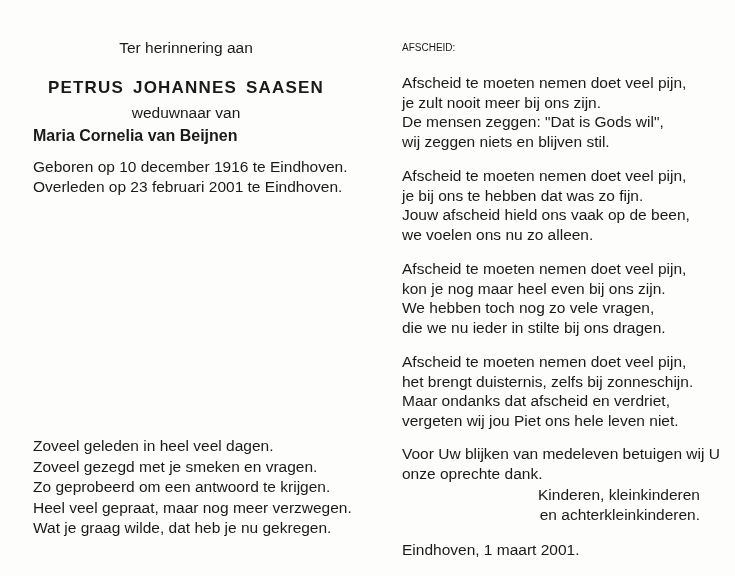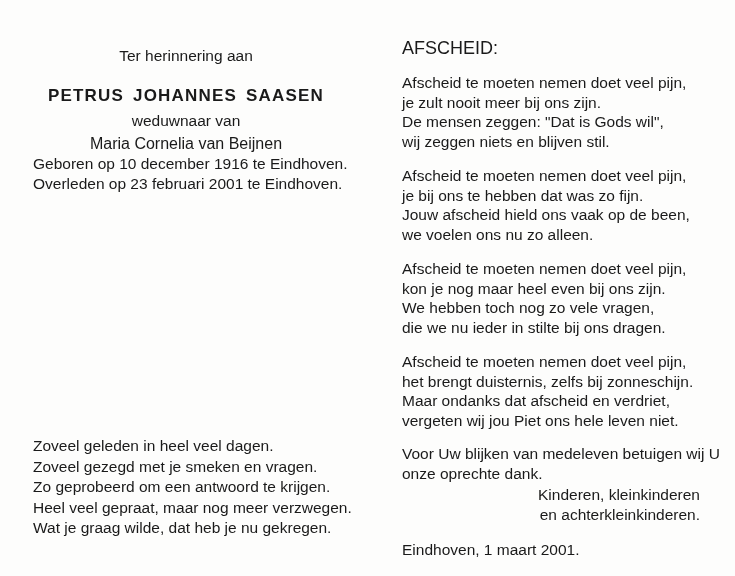--- a/index.html
+++ b/index.html
@@ -8,38 +8,38 @@
     background: #fdfdfc;
     color: #1a1a1a;
     font-family: "Liberation Sans", "DejaVu Sans", sans-serif;
     position: relative;
     overflow: hidden;
   }
   .line { font-size: 15.5px; line-height: 20px; white-space: nowrap; }
 
   
   .left-header { position: absolute; left: 33px; top: 38px; width: 306px; }
-  .intro  { text-align: center; margin-bottom: 20px; margin-top: 8px; }
+  .intro  { text-align: center; margin-bottom: 20px; }
   .deceased-name {
     font-size: 17px; font-weight: bold; letter-spacing: 1.2px; word-spacing: 3px;
     text-align: center; line-height: 20px; white-space: nowrap; margin-bottom: 5px;
   }
   .relation { text-align: center; margin-bottom: 3px; }
   .spouse-name {
-    font-size: 16px; font-weight: normal; text-align: center;
-    line-height: 20px; white-space: nowrap; 
+    font-size: 16px; font-weight: bold; 
+    line-height: 20px; white-space: nowrap; margin-bottom: 11px;
   }
 
   
   .left-poem { position: absolute; left: 33px; top: 436px; width: 350px; }
   .left-poem .line { line-height: 20.5px; }
 
   
   .right-col { position: absolute; left: 402px; top: 38px; width: 320px; }
-  .heading { font-size: 18px; line-height: 20px; margin-bottom: 13px; white-space: nowrap; }
+  .heading { font-size: 10px; line-height: 20px; margin-bottom: 13px; white-space: nowrap; }
   .stanza { margin-bottom: 11px; margin-top: 15px; }
   .stanza .line { line-height: 19.5px; }
 
   
   .right-bottom { position: absolute; left: 402px; top: 444px; width: 315px; }
   .right-bottom .line { line-height: 19.5px; }
   .signature { text-align: right; padding-right: 17px; margin-top: 2px; }
   .closing { margin-top: 16px; }
 </style>
 </head>

